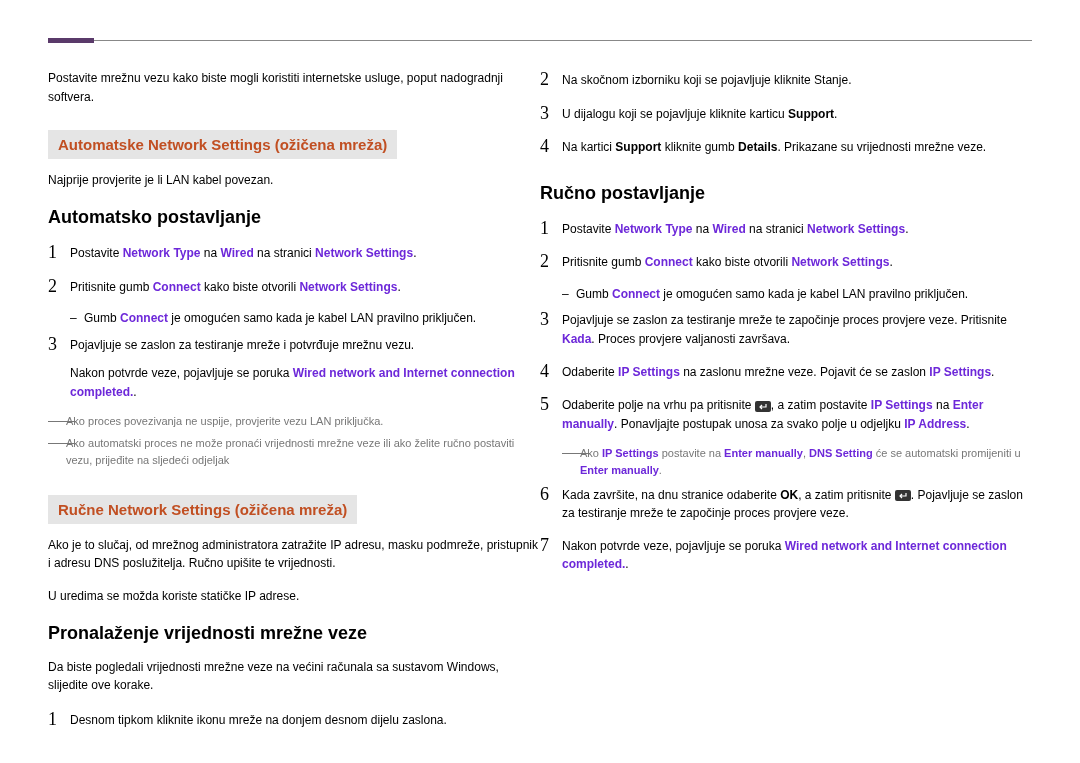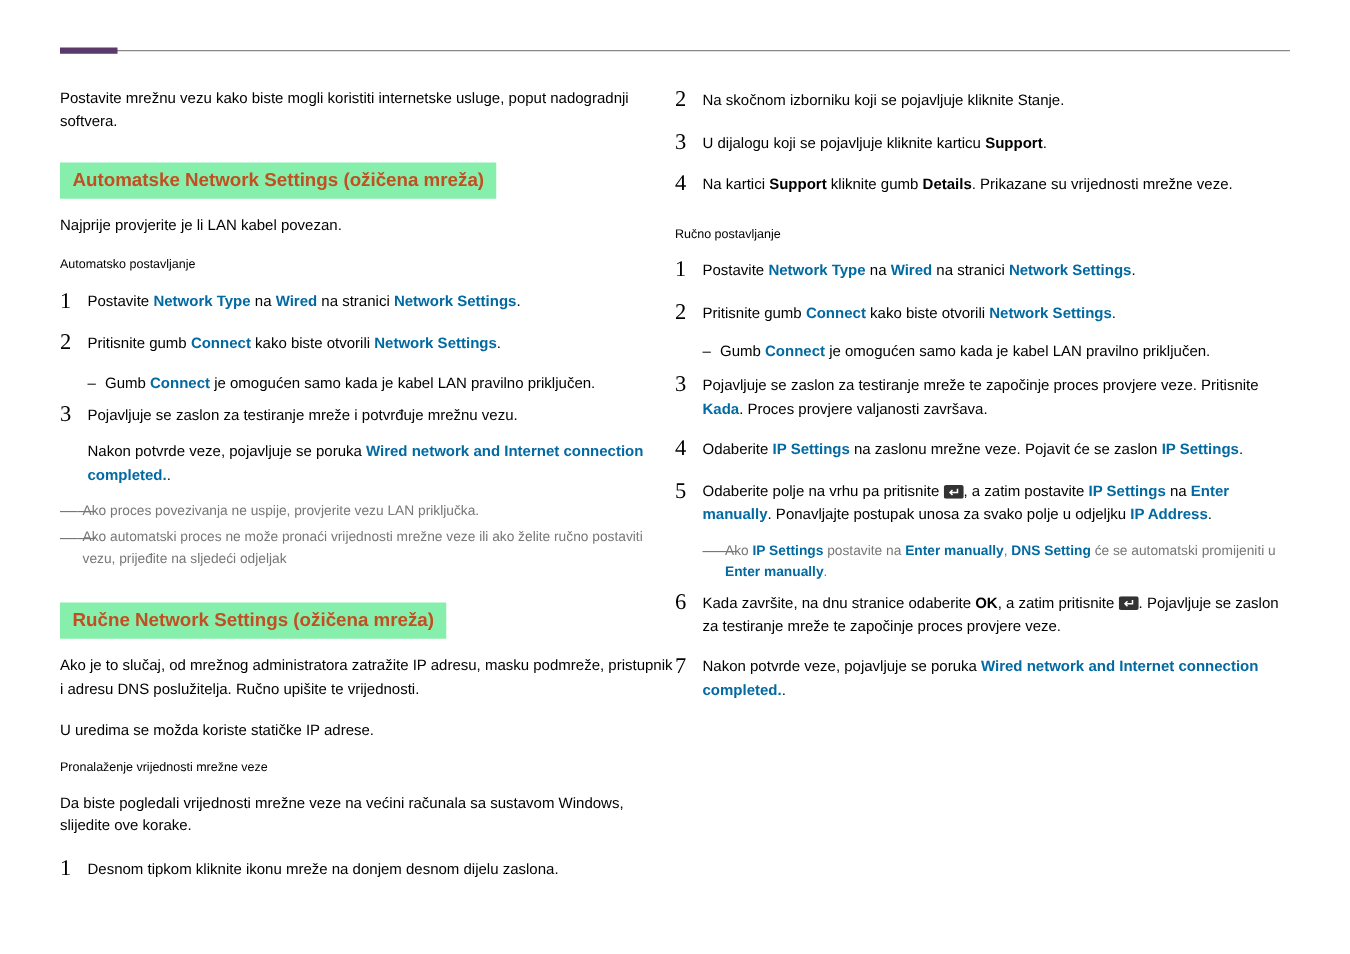--- a/index.html
+++ b/index.html
@@ -33,30 +33,30 @@
   .col {
     flex: 1;
     min-width: 0;
   }
   p.body {
     margin-bottom: 14px;
     font-size: 12px;
   }
   .section-highlight {
     display: inline-block;
-    background: #86efac;
+    background: #e5e5e5;
     color: #c14f22;
     font-weight: 600;
     font-size: 15px;
     padding: 3px 10px;
     margin: 10px 0 12px 0;
   }
   .sub-heading {
-    font-weight: 400;
-    font-size: 10px;
+    font-weight: 700;
+    font-size: 18px;
     margin: 14px 0 10px 0;
   }
   .step {
     display: flex;
     align-items: flex-start;
     margin-bottom: 12px;
   }
   .step .num {
     font-size: 18px;
     font-weight: 400;
@@ -90,21 +90,21 @@
     flex-shrink: 0;
     font-size: 14px;
     line-height: 1;
   }
   .em-ic {
     display: inline-block;
     vertical-align: middle;
   }
   
   span[data-bind] { }
-  .orange { color: #0369a1; font-weight: 600; }
+  .orange { color: #6d28d9; font-weight: 600; }
   .bold { font-weight: 700; }
 </style>
 </head>
 <body>
 
 <div class="top-bar"></div>
 
 <div class="columns">
 
   <div class="col">

